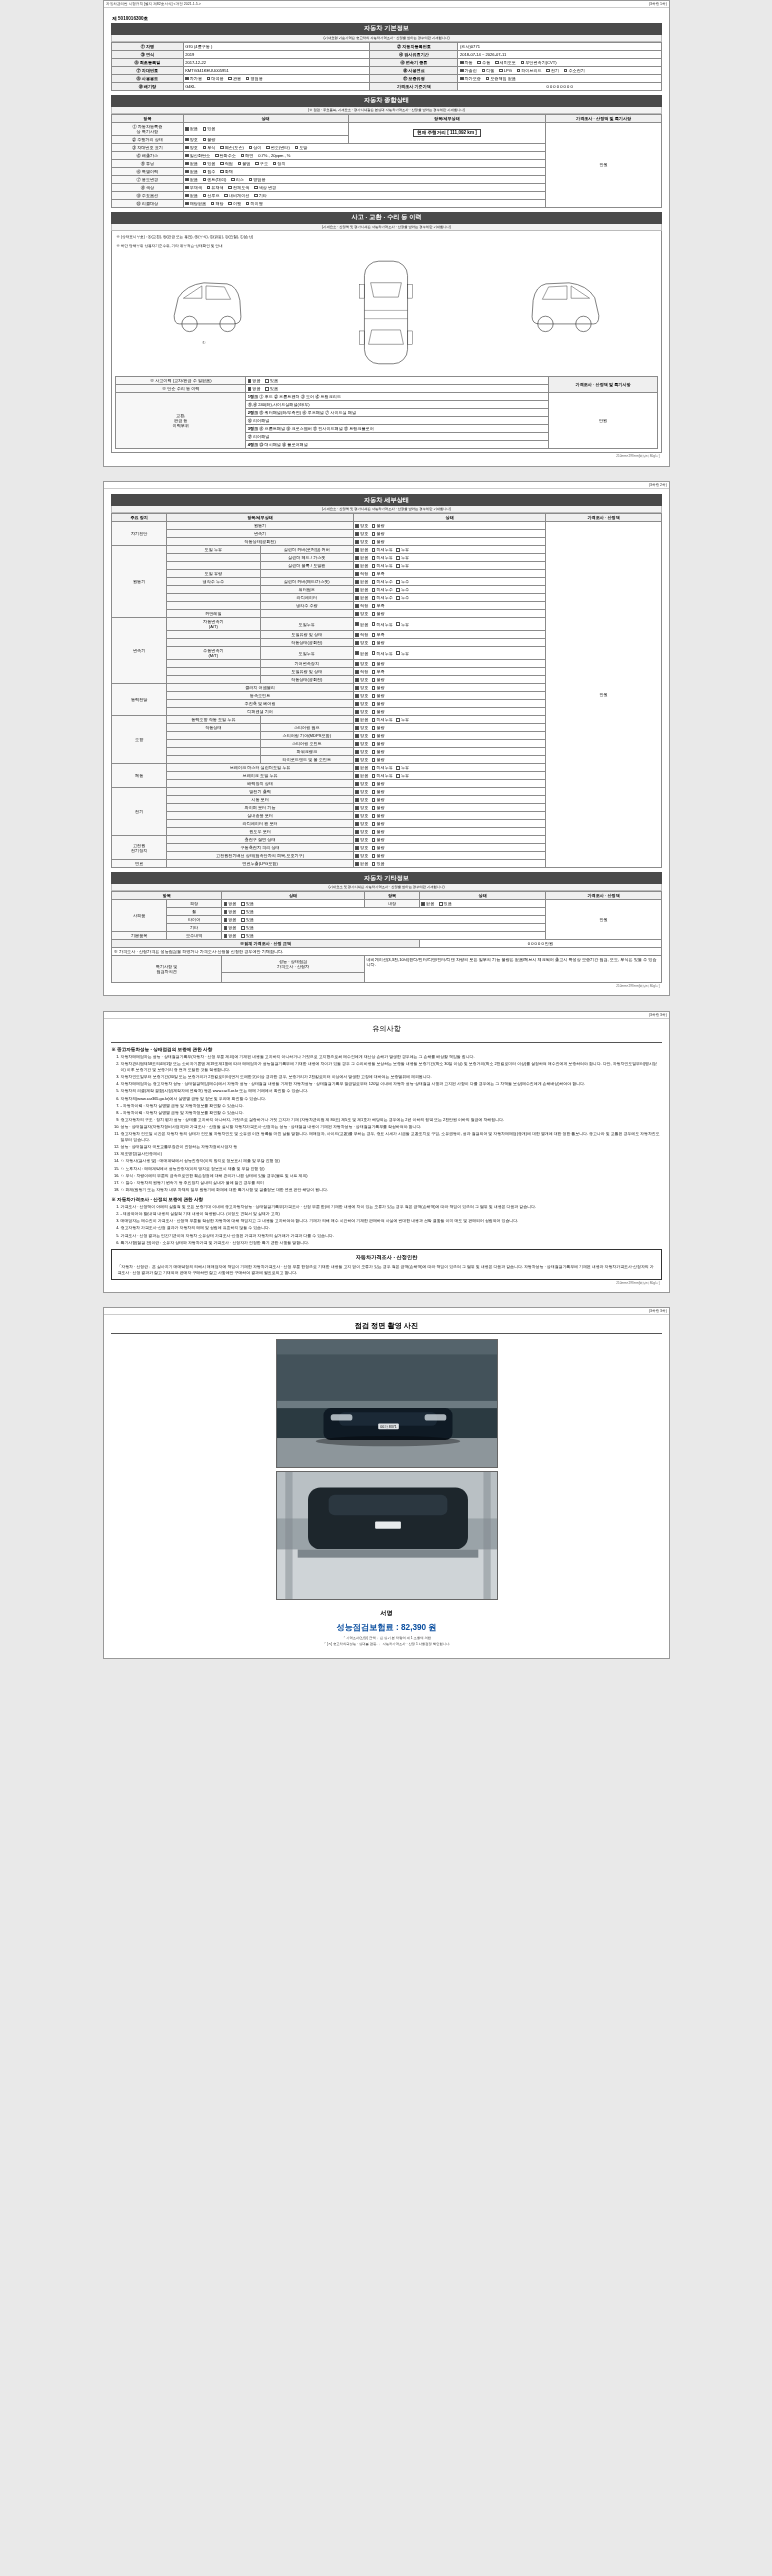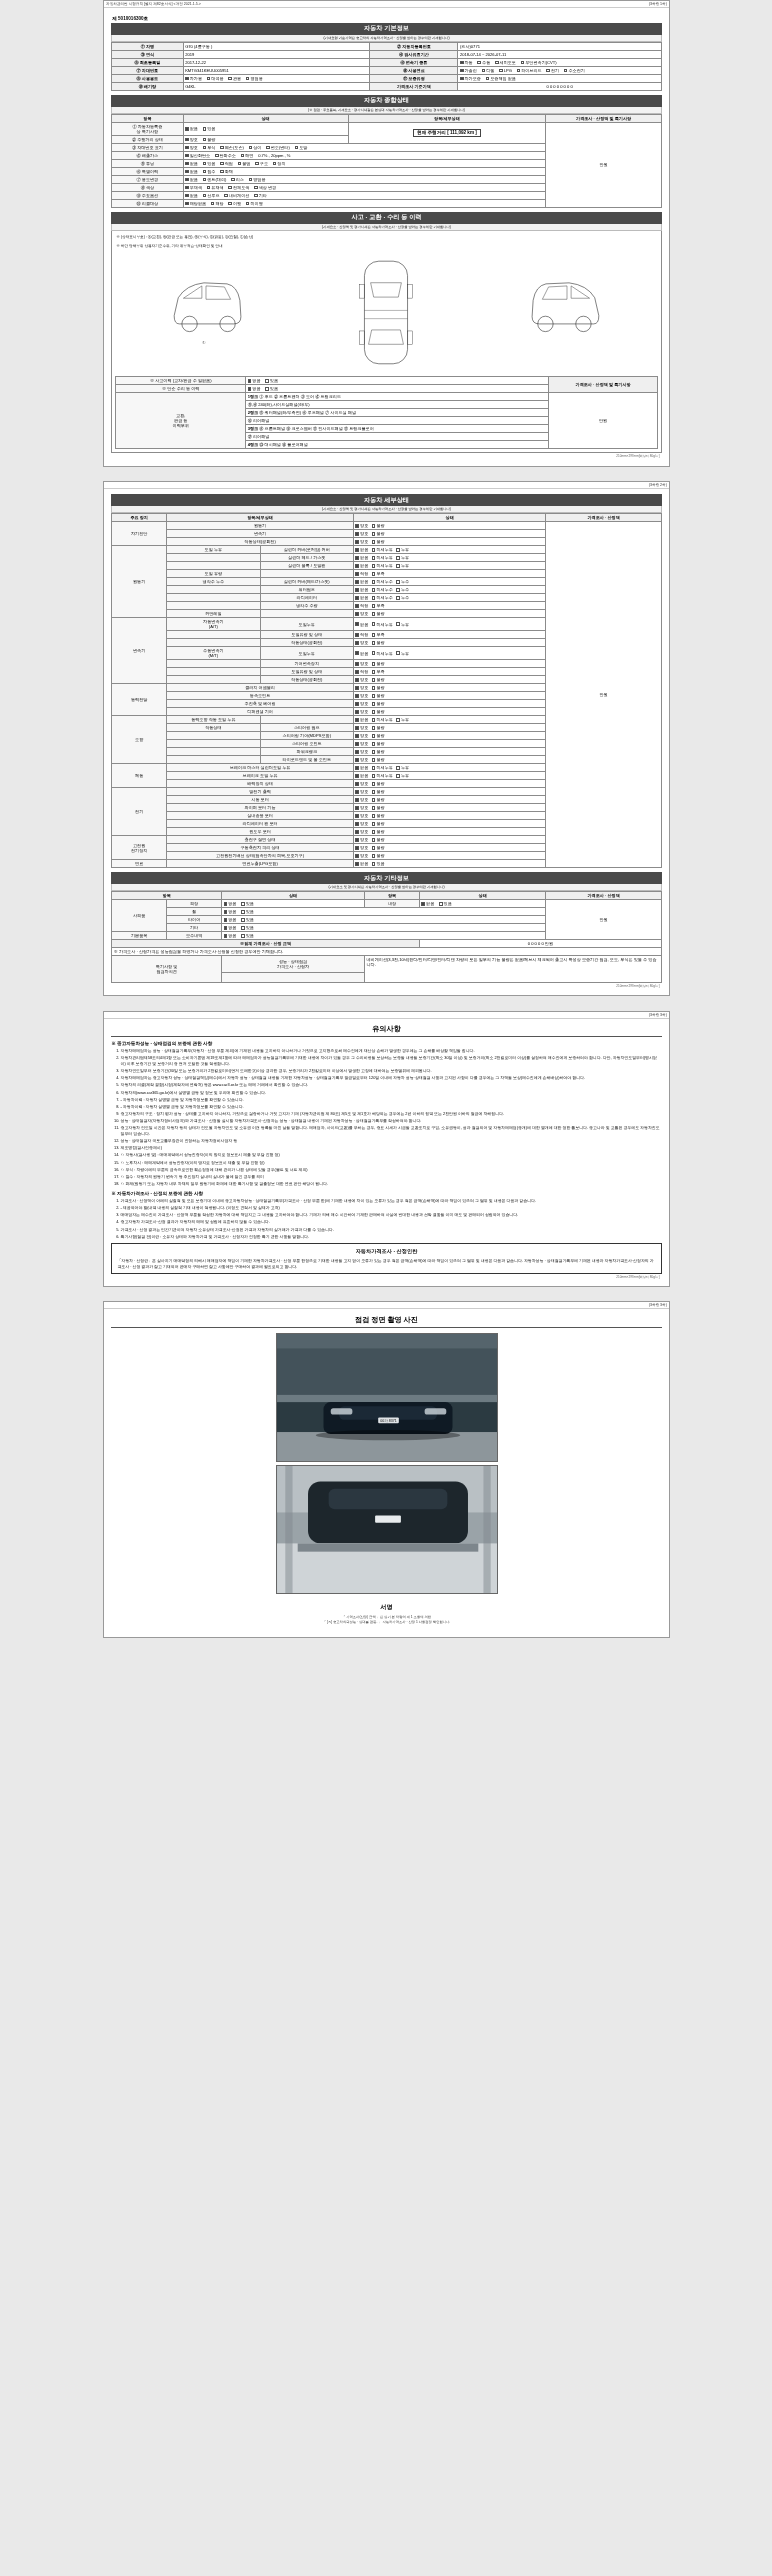--- a/index.html
+++ b/index.html
@@ -661,21 +661,21 @@
     <div class="docfoot">210mm×297mm[백상지 80g/㎡]</div>
   </div>
 </div>
 
 <div class="page">
   <div class="topline">
     <span></span>
     <span>(3쪽중 3쪽)</span>
   </div>
   <div class="page-inner">
-    <div style="text-align:center;font-size:7.2px;font-weight:bold;border-bottom:0.5px solid #555;padding-bottom:2px;margin-bottom:4.1px;">유의사항</div>
+    <div style="text-align:center;font-size:7.2px;font-weight:normal;border-bottom:0.5px solid #555;padding-bottom:8px;margin-bottom:4.1px;">유의사항</div>
     <div class="term-h">※ 중고자동차성능 · 상태점검의 보증에 관한 사항</div>
     <ol class="terms" id="terms-list-1">
         <li>자동차매매업자는 성능 · 상태점검기록부(자동차 · 산정 부분 제외)에 기재된 내용을 고지하지 아니하거나 거짓으로 고지했으로써 매수인에게 재산상 손해가 발생한 경우에는 그 손해를 배상할 책임을 집니다.</li>
         <li>자동차관리법제58조의4제1항 또는 소비자기본법 제19조제1항에 따라 매매업자가 성능점검기록부에 기재한 내용에 차이가 있을 경우 그 수리비용을 보상하는 보증을 내용을 보증기간(최소 30일 이상) 및 보증거리(최소 2천킬로미터 이상)를 설정하여 매수인에게 보증하여야 합니다. 다만, 자동차인도일부터(명시없이) 이후 보증기간 및 보증거리 중 먼저 도달한 것을 적용합니다.</li>
         <li>자동차인도일부터 보증기간(30일 또는 보증거리가 2천킬로미터(먼저 도래한것)이상 경과한 경우, 보증거리가 2천킬로미터 이상에서 발생한 고장에 대하여는 보증범위에 제외됩니다.</li>
         <li>자동차매매업자는 중고자동차 성능 · 상태점검책임(매수)에서 자동차 성능 · 상태점검 내용을 기재한 자동차성능 · 상태점검기록부 발급일로부터 120일 이내에 자동차 성능·상태점검 사항과 고지된 사항이 다를 경우에는 그 차액을 보상(매수인에게 손해배상)하여야 합니다.</li>
         <li>자동차의 리콜(제작 결함)시정(제작자에 연락처) 등은 www.car3.or.kr 또는 매매 거래에서 확인할 수 있습니다.</li>
         <li>자동차의(www.car365.go.kr)에서 실명별 급등 및 정보 및 우리매 확인할 수 있습니다.</li>
         <li>- 자동차이력 : 자동차 실명별 급등 및 자동차정보를 확인할 수 있습니다.</li>
         <li>- 자동차이력 : 자동차 실명별 급등 및 자동차정보를 확인할 수 있습니다.</li>
@@ -706,21 +706,21 @@
     <div class="docfoot">210mm×297mm[백상지 80g/㎡]</div>
   </div>
 </div>
 
 <div class="page">
   <div class="topline">
     <span></span>
     <span>(3쪽중 3쪽)</span>
   </div>
   <div class="page-inner">
-    <div style="text-align:center;font-size:7.2px;font-weight:bold;border-bottom:0.5px solid #555;padding-bottom:2px;font-family:Liberation Serif, serif;">점검 정면 촬영 사진</div>
+    <div style="text-align:center;font-size:7.2px;font-weight:bold;border-bottom:0.5px solid #555;padding-bottom:2px;">점검 정면 촬영 사진</div>
     <div class="photo-grid">
       <div class="photo">
         <svg width="222" height="129" viewBox="0 0 430 250" style="font-size:11px">
           <rect width="430" height="250" fill="#2b3a41"></rect>
           <rect y="0" width="430" height="120" fill="#43525a"></rect>
           <rect y="118" width="430" height="14" fill="#6d7b82"></rect>
           <rect y="190" width="430" height="60" fill="#8d969b"></rect>
           <rect x="90" y="132" width="250" height="62" rx="14" fill="#0f1a24"></rect>
           <rect x="120" y="140" width="190" height="26" rx="10" fill="#1b2936"></rect>
           <ellipse cx="215" cy="196" rx="140" ry="10" fill="#000" opacity="0.35"></ellipse>
@@ -739,19 +739,20 @@
           <rect x="100" y="44" width="230" height="40" rx="12" fill="#2b3740"></rect>
           <rect x="0" y="150" width="430" height="100" fill="#cfd4d7"></rect>
           <rect x="40" y="150" width="350" height="16" fill="#7d868c"></rect>
           <rect x="190" y="96" width="50" height="14" rx="2" fill="#e8ebed"></rect>
           <rect x="16" y="0" width="14" height="250" fill="#7f888d" opacity="0.5"></rect>
           <rect x="400" y="0" width="14" height="250" fill="#7f888d" opacity="0.5"></rect>
         </svg>
       </div>
     </div>
     <div class="signword">서명</div>
+    <div class="price bluetxt">성능점검보험료 : 82,390 원</div>
     <div class="footnote">
       <div>「 가격조사(산정) 금액 」은 상기 본 차량의 제 1 조항에 의한</div>
       <div>「 [ㅈ] 중고차의뢰성능 · 상태를 겸증. 」 자동차가격조사 · 산정 1 사항검정 확인합니다.</div>
     </div>
   </div>
 </div>
 
 
 </body></html>

